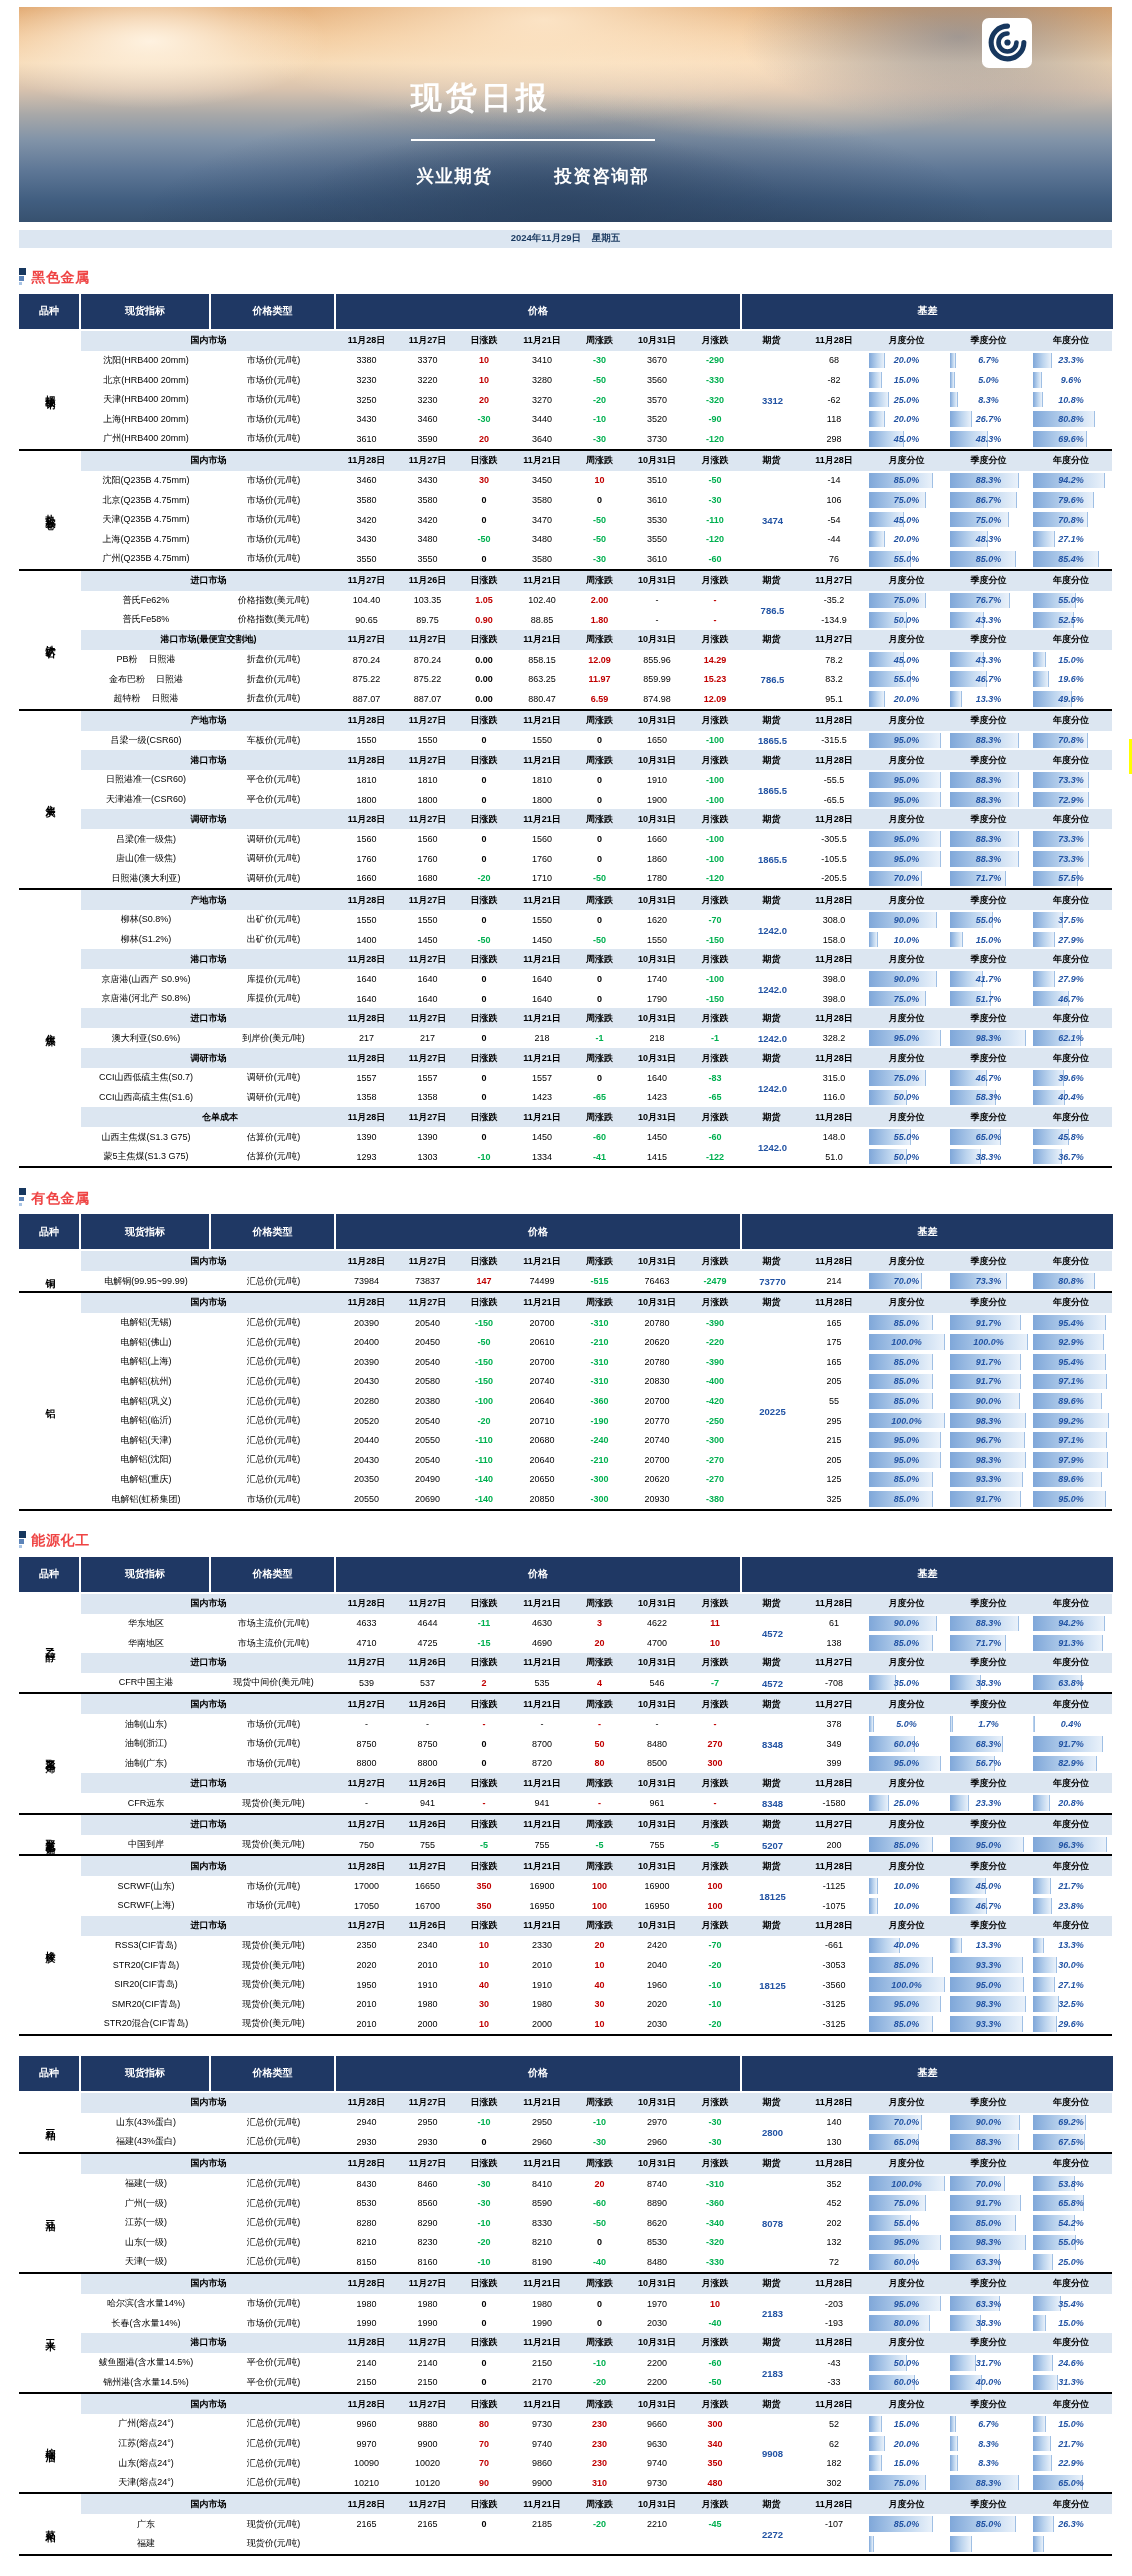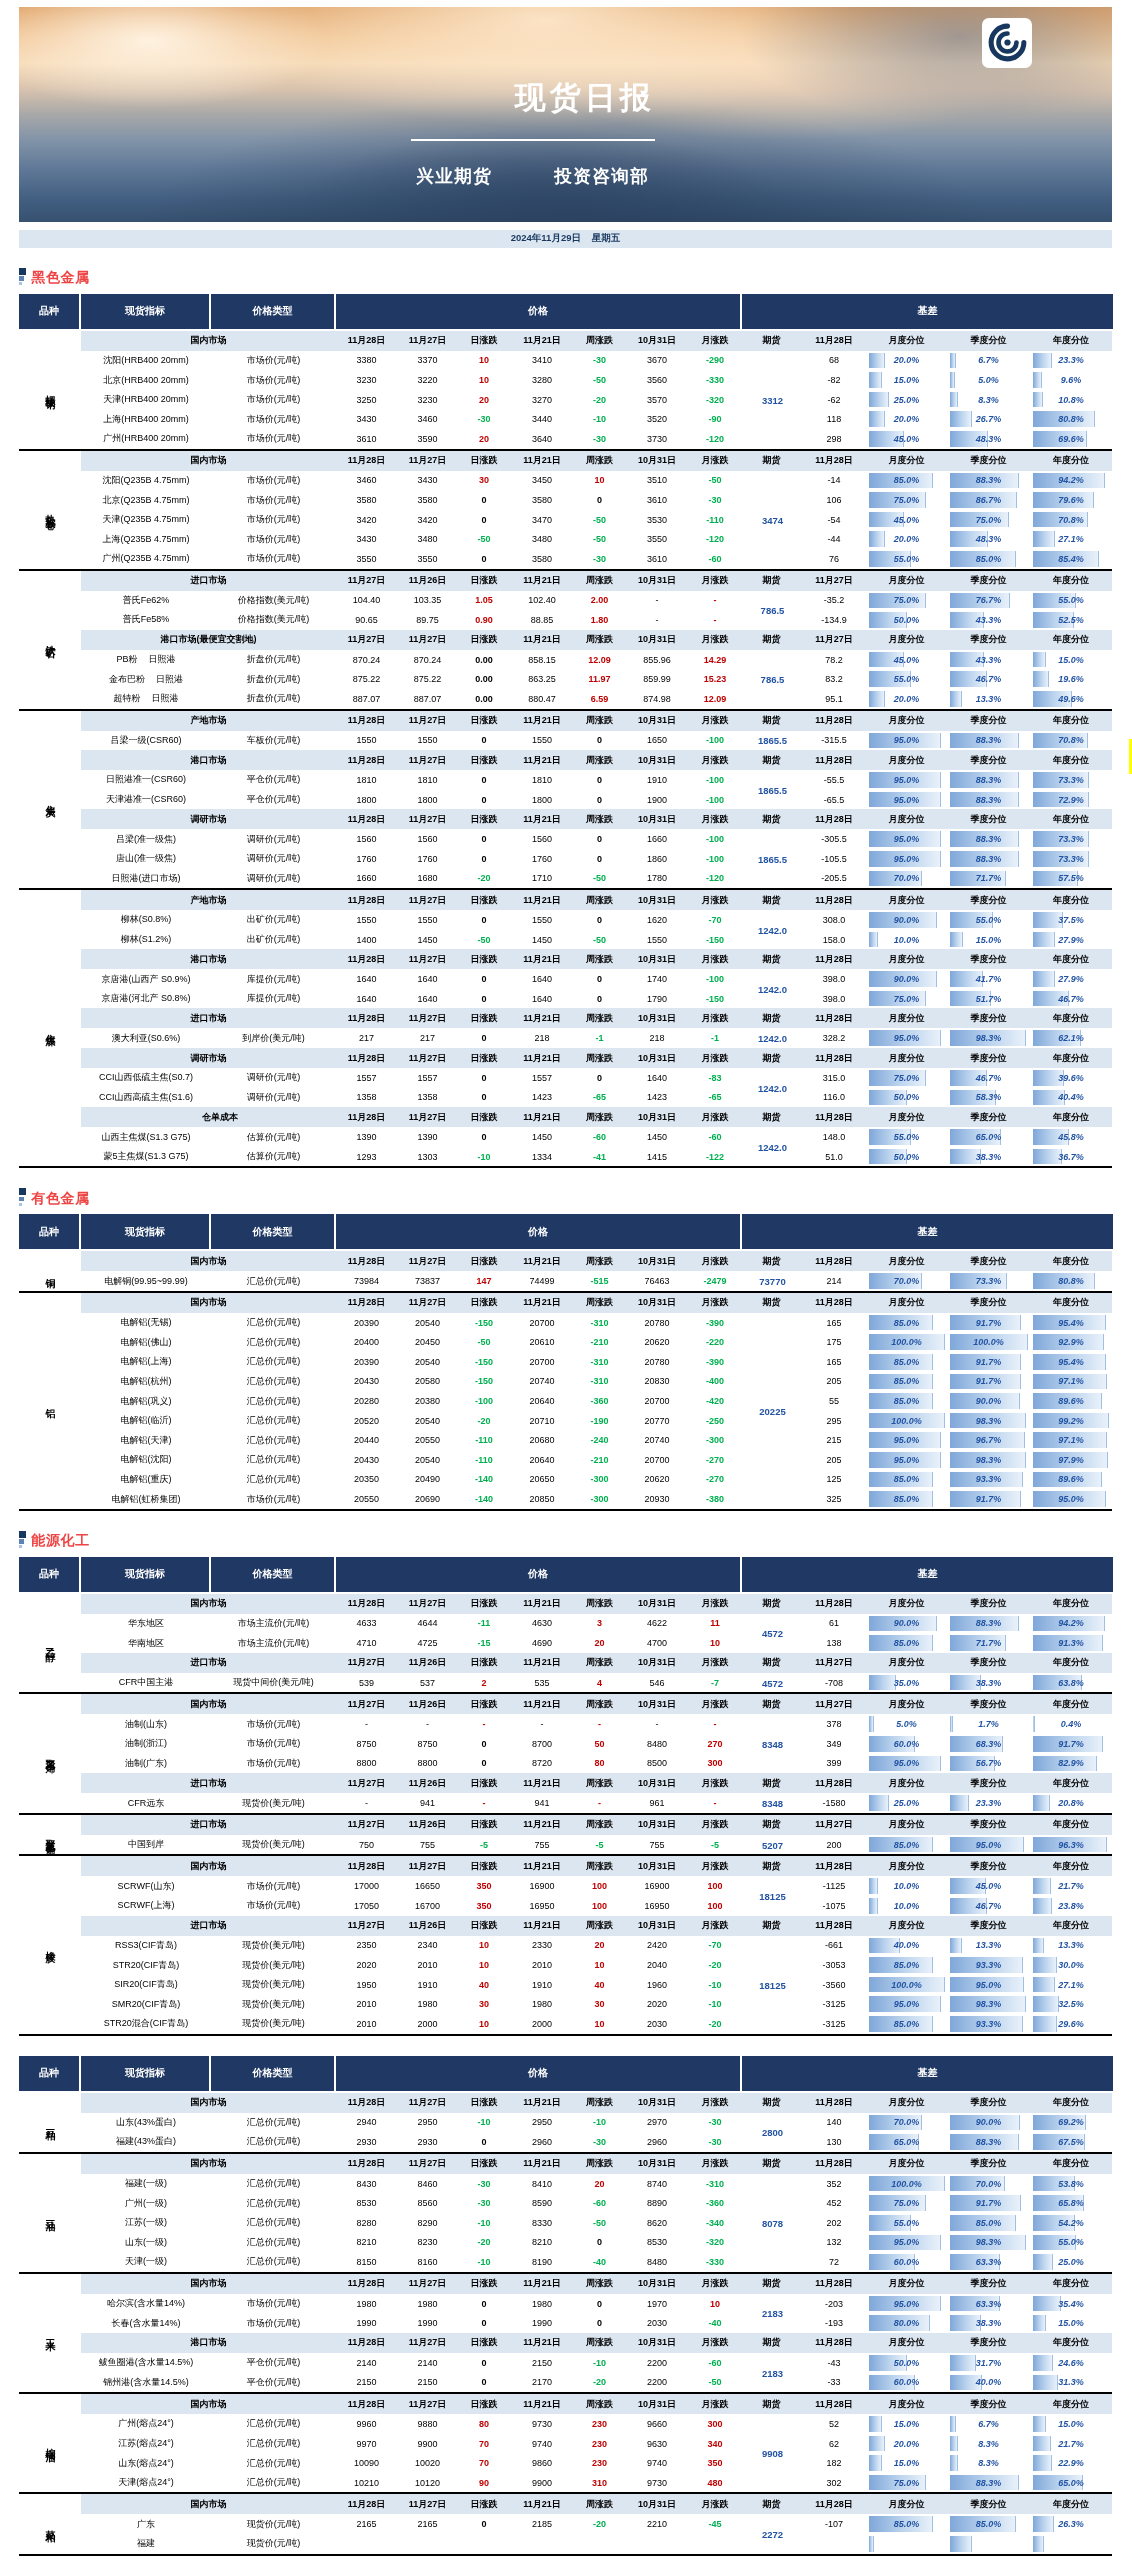--- a/index.html
+++ b/index.html
@@ -9,21 +9,21 @@
   
   .hero{position:relative;height:215px;margin:6.8px 20px 0 19px;overflow:hidden;
     background:linear-gradient(180deg,#dfa368 0%,#f0c493 14%,#f6d9b4 26%,#d9c3ae 38%,#a8a8a8 50%,#8193a8 62%,#5e7796 76%,#415e80 90%,#37516f 100%);}
   .hero .clouds{position:absolute;inset:0;background:
     radial-gradient(ellipse 284px 108px at 12% 16%, rgba(255,244,228,.95), transparent 62%),
     radial-gradient(ellipse 352px 135px at 86% 14%, rgba(96,114,142,.55), transparent 62%),
     radial-gradient(ellipse 474px 162px at 48% 6%, rgba(255,236,210,.85), transparent 66%),
     radial-gradient(ellipse 419px 115px at 70% 30%, rgba(255,226,196,.5), transparent 60%),
     radial-gradient(ellipse 609px 216px at 50% 112%, rgba(28,48,78,.6), transparent 72%),
     radial-gradient(ellipse 352px 115px at 48% 94%, rgba(60,86,116,.85), transparent 70%);}
-  .hero-text{position:absolute;top:70px;left:47%;transform:translateX(-50%);text-align:right;color:#fff;z-index:2;}
+  .hero-text{position:absolute;top:70px;left:47%;transform:translateX(-50%);text-align:left;color:#fff;z-index:2;}
   .hero-title{font-size:31px;font-weight:700;letter-spacing:4px;}
   .hero-line{width:244px;height:2px;background:#fff;margin:20px auto 23px;}
   .hero-sub{display:flex;gap:62px;justify-content:center;font-size:17.6px;font-weight:700;letter-spacing:1.4px;}
   .logo{position:absolute;top:10.8px;right:80px;width:50px;height:50px;background:#fff;border-radius:6.8px;
     display:flex;align-items:center;justify-content:center;z-index:3;}
 
   
   .datebar{margin:8px 20px 0 19px;height:18px;background:#DCE6F1;display:flex;align-items:center;
     justify-content:center;gap:10.8px;font-weight:700;color:#17375E;font-size:9.5px;}
 
@@ -1379,21 +1379,21 @@
                     <span class="bar" style="width: calc(88.3% - 6px);"></span>
                     <span class="pv">88.3%</span>
                   </div>
                   <div class="cell pct">
                     <span class="bar" style="width: calc(73.3% - 5px);"></span>
                     <span class="pv">73.3%</span>
                   </div>
                 </div>
                 <div class="row drow">
                   <div class="cell lab">
-                    <span>日照港(进口市场)</span>
+                    <span>日照港(澳大利亚)</span>
                   </div>
                   <div class="cell typ">
                     <span>调研价(元/吨)</span>
                   </div>
                   <div class="cell val">
                     <span>1660</span>
                   </div>
                   <div class="cell val">
                     <span>1680</span>
                   </div>

